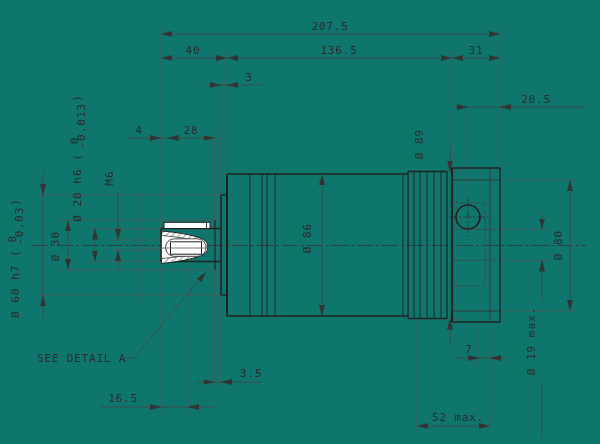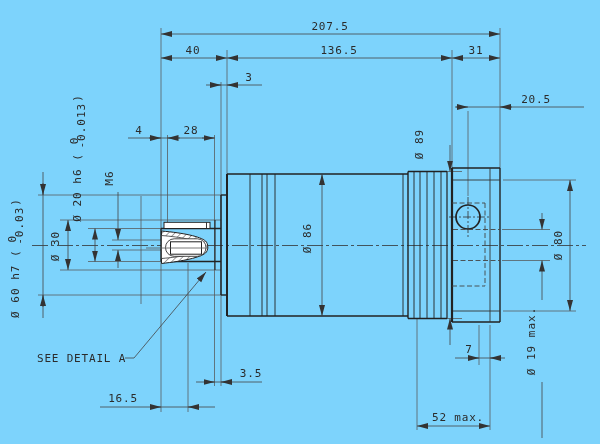--- a/index.html
+++ b/index.html
@@ -1,16 +1,16 @@
 <!DOCTYPE html>
 <html><head>
 <meta charset="utf-8">
 <style>
   html,body{margin:0;padding:0;background:#fff;}
-  .canvas{position:relative;width:600px;height:444px;background:#7dd3fc;overflow:hidden;
+  .canvas{position:relative;width:600px;height:444px;background:#0f766e;overflow:hidden;
           font-family:"DejaVu Sans Mono","Liberation Mono",monospace;}
   svg text{fill:#2b2b2b;font-family:"DejaVu Sans Mono","Liberation Mono",monospace;
            font-size:11px;letter-spacing:0.8px;}
   svg text.rot{letter-spacing:1px;}
 </style>
 </head>
 <body>
 
 <div class="canvas">
 <svg width="600" height="444" viewBox="0 0 600 444">

